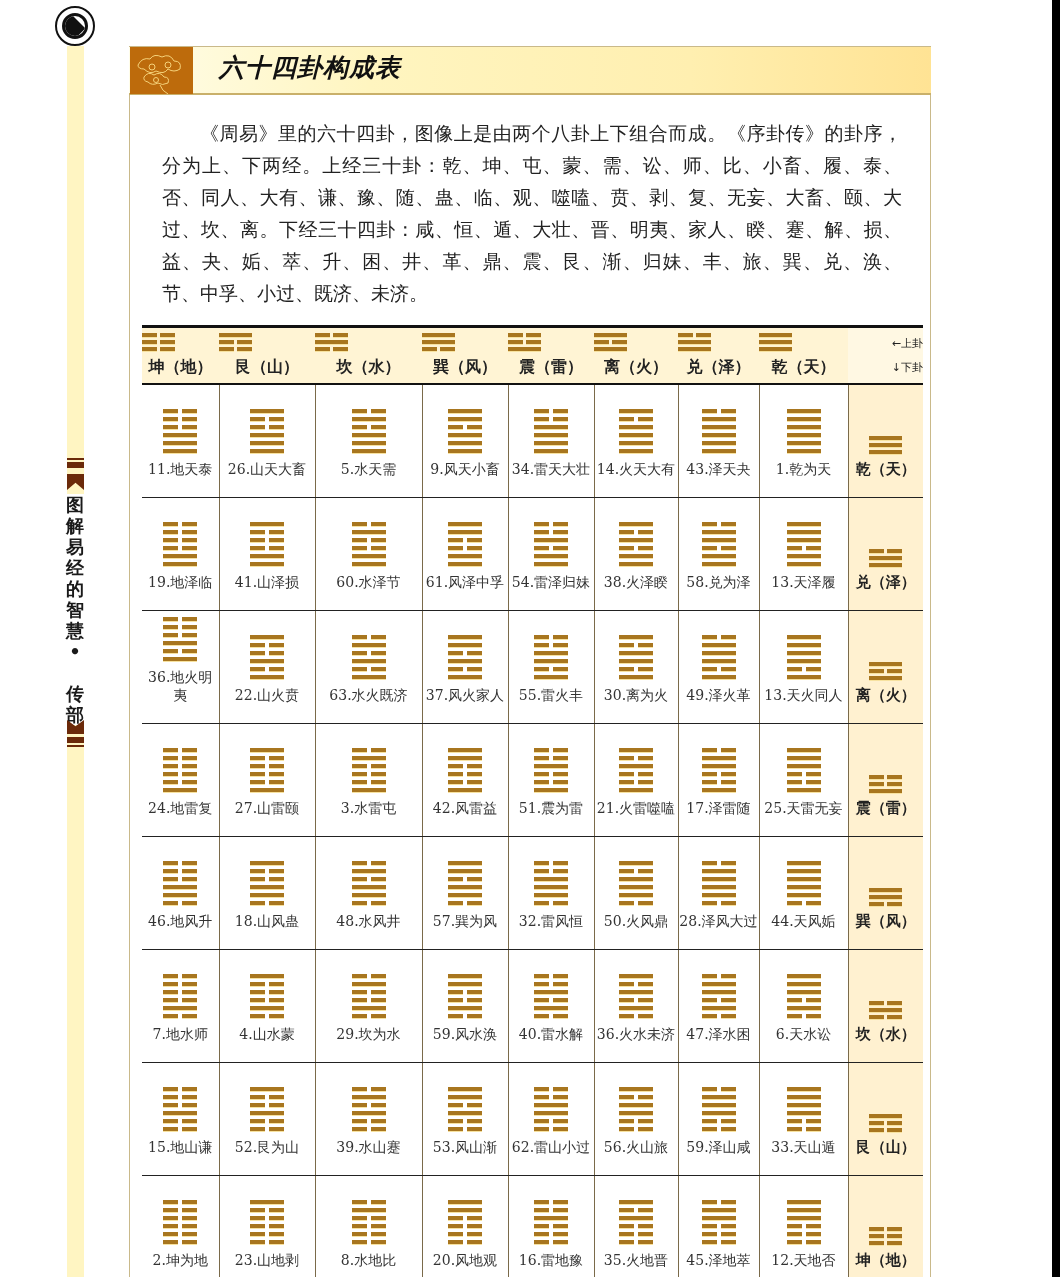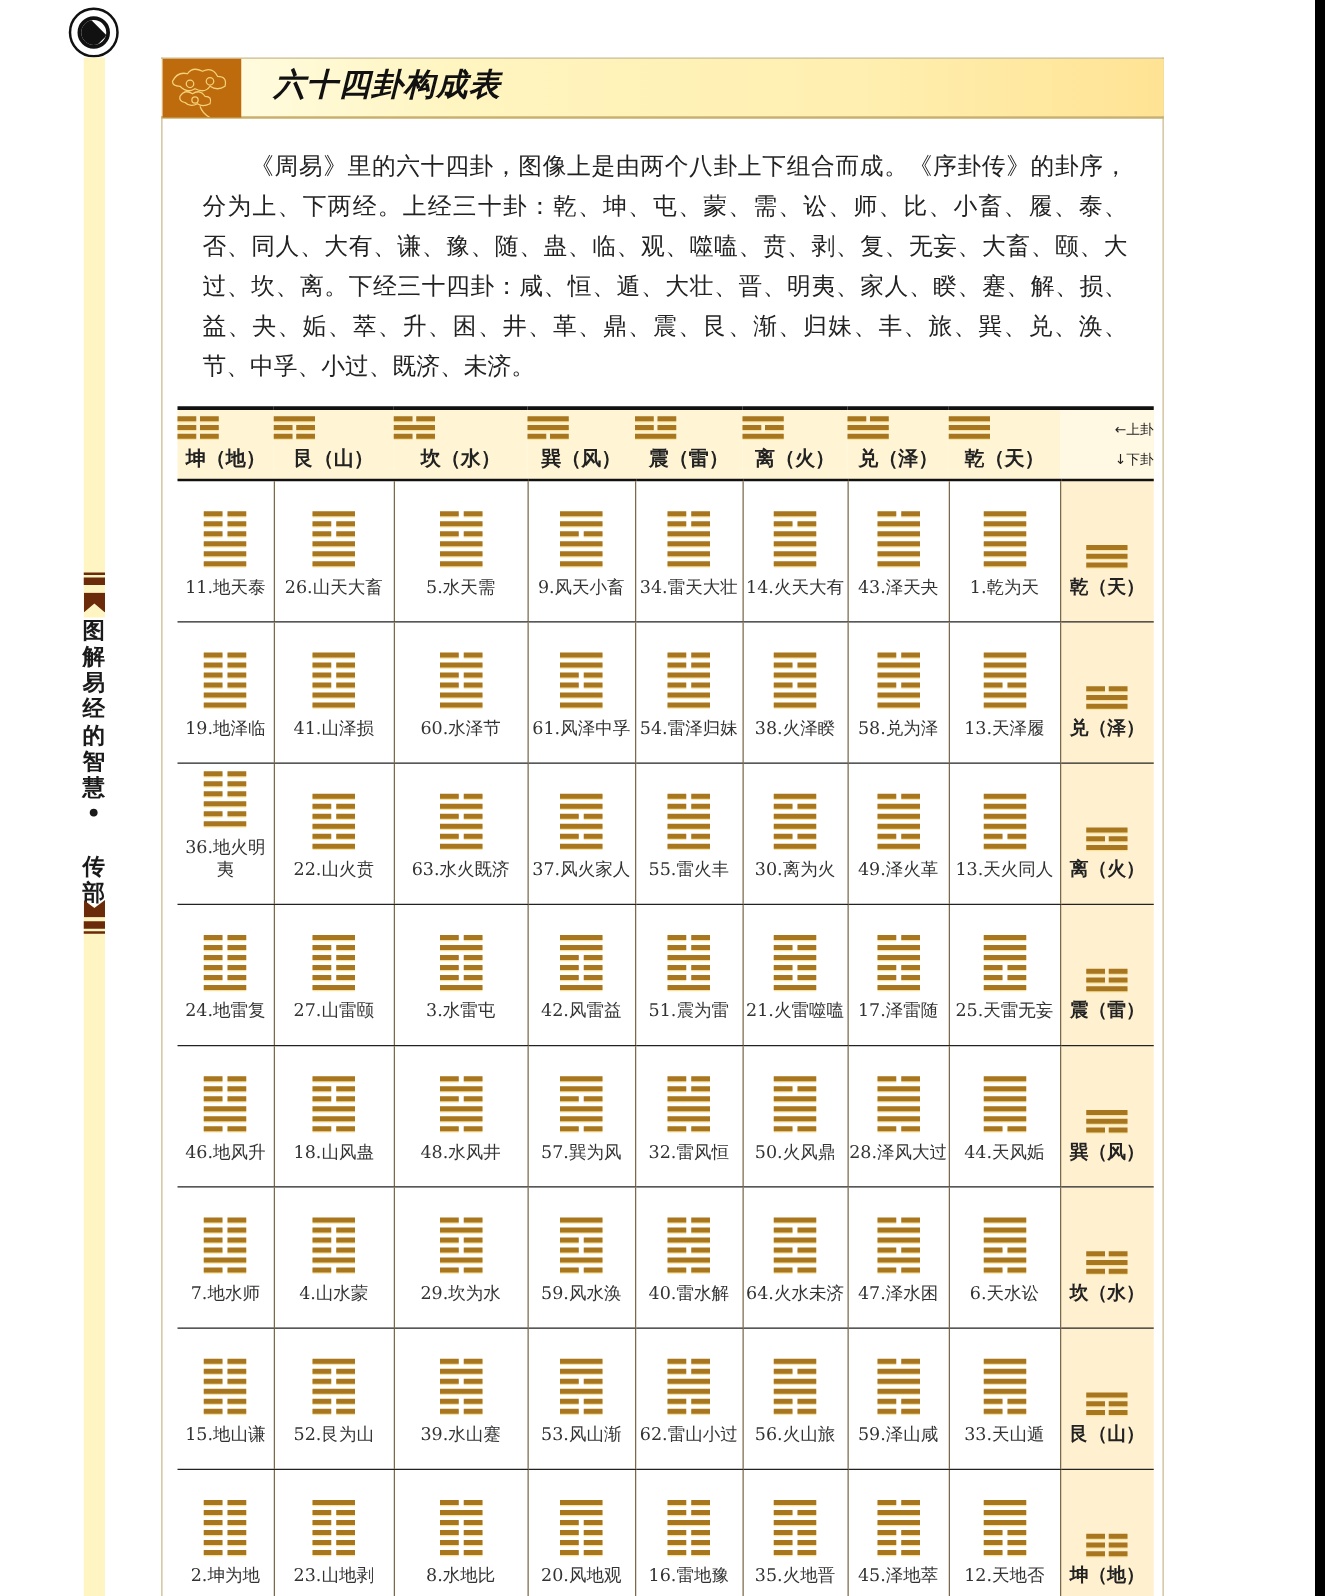--- a/index.html
+++ b/index.html
@@ -1247,21 +1247,21 @@
               <div class="ln yin">
                 <i></i>
                 <i></i>
               </div>
               <div class="ln yang"></div>
               <div class="ln yin">
                 <i></i>
                 <i></i>
               </div>
             </div>
-            <span>64.火水未济</span>
+            <span>36.火水未济</span>
           </div>
         </td>
         <td>
           <div class="cell-inner">
             <div class="gua">
               <div class="ln yin">
                 <i></i>
                 <i></i>
               </div>
               <div class="ln yang"></div>

